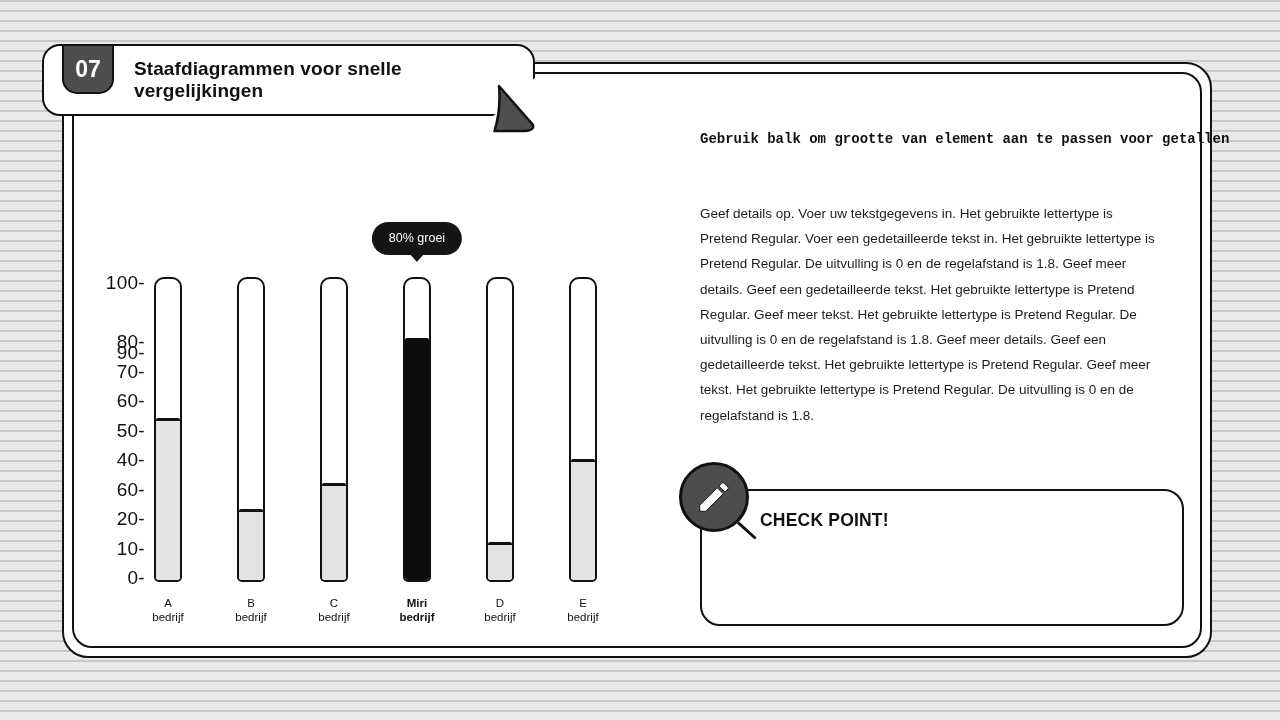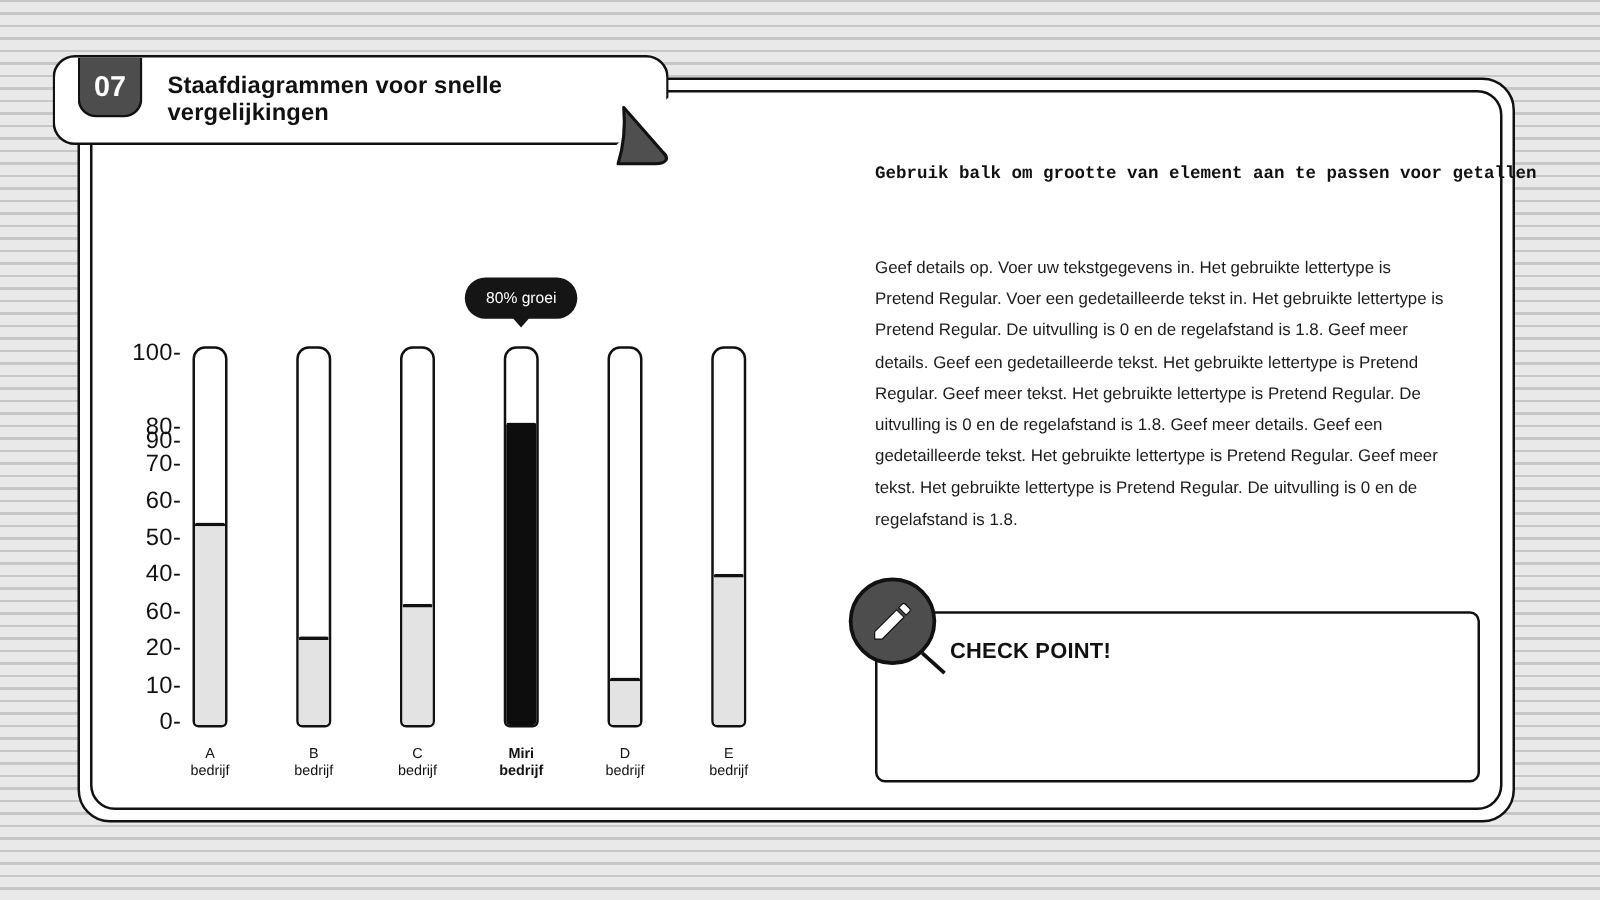--- a/index.html
+++ b/index.html
@@ -70,21 +70,21 @@
   .section-heading {
     position:absolute; left:700px; top:131px; white-space:nowrap;
     font-size:14px; font-weight:bold; color:#111; z-index:2;font-family:Liberation Mono, monospace;
   }
   .body-paragraph {
     position:absolute; left:700px; top:201px; width:462px;
     font-size:13.5px; line-height:25.2px; color:#1c1c1c; z-index:2;
   }
   .checkpoint-box {
     position:absolute; left:700px; top:489px; width:484px; height:137px;
-    background:#fff; border:2.5px solid #111; border-radius:8px; z-index:3;
+    background:#fff; border:2.5px solid #111; border-radius:20px; z-index:3;
   }
   .checkpoint-title {
     position:absolute; left:58px; top:19px; font-size:17.5px; font-weight:bold;
     letter-spacing:0.2px; color:#111;
   }
   .checkpoint-body { position:absolute; left:58px; top:56px; }
   .checkpoint-body .cp-line {
     font-size:11px; line-height:17.3px; color:#222; white-space:nowrap;
   }
   .diag-line {

